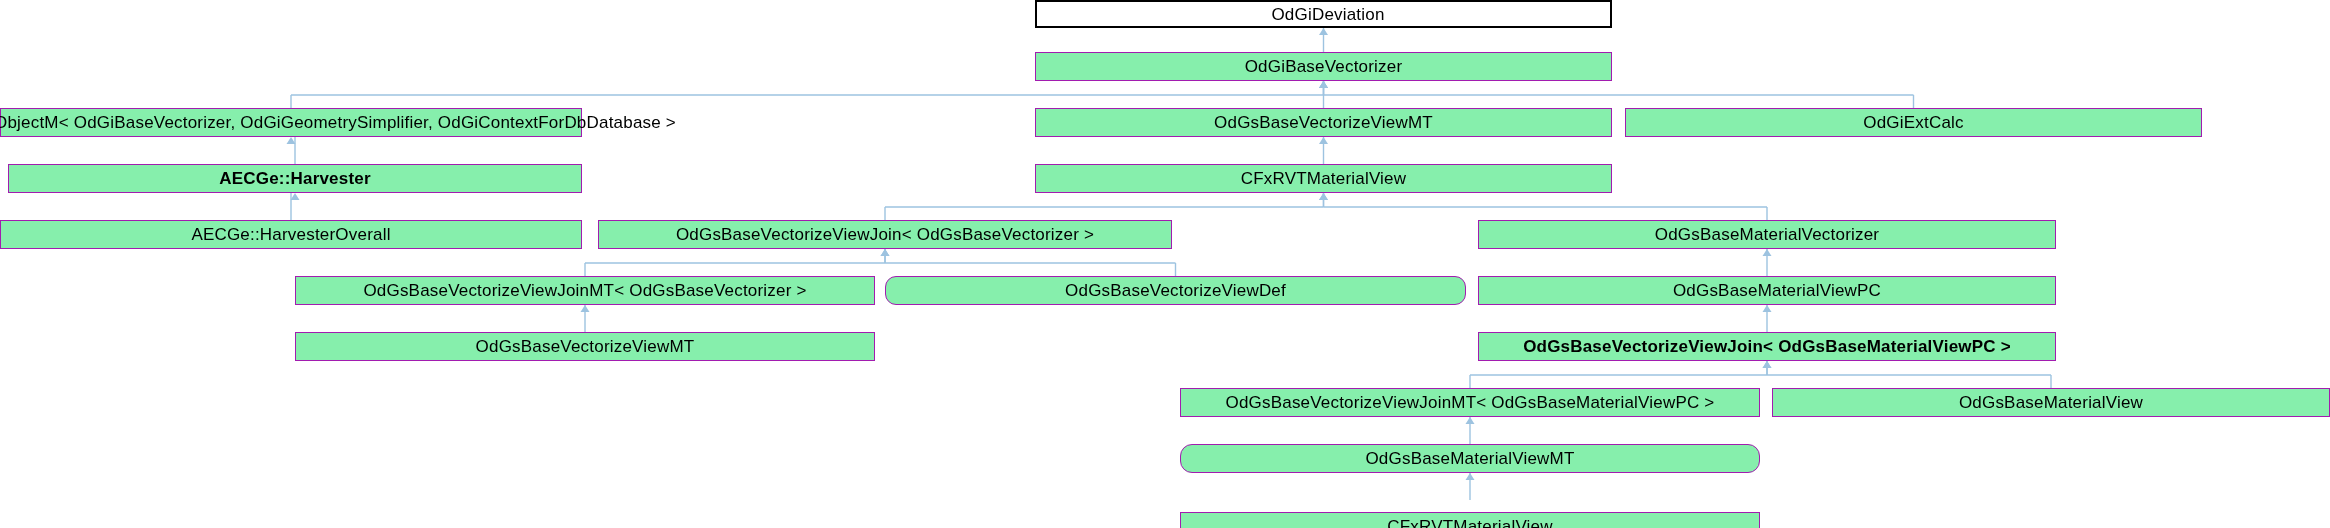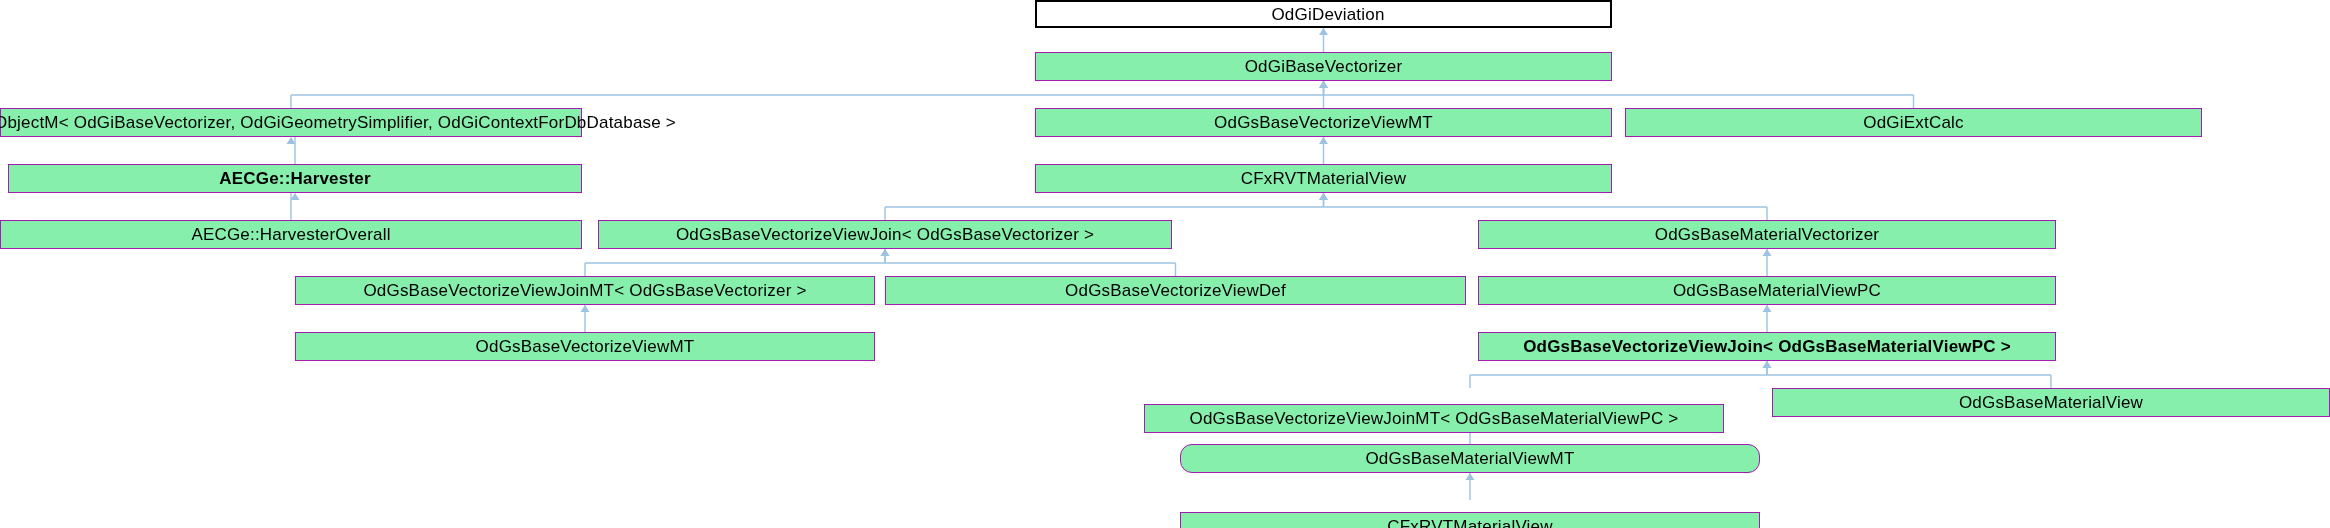--- a/index.html
+++ b/index.html
@@ -153,33 +153,33 @@
       </div>
       <div class="node" style="left: 598px; top: 220px; width: 574px; height: 29px;">
         <span class="node-label">OdGsBaseVectorizeViewJoin&lt; OdGsBaseVectorizer &gt;</span>
       </div>
       <div class="node" style="left: 1478px; top: 220px; width: 578px; height: 29px;">
         <span class="node-label">OdGsBaseMaterialVectorizer</span>
       </div>
       <div class="node" style="left: 295px; top: 276px; width: 580px; height: 29px;">
         <span class="node-label">OdGsBaseVectorizeViewJoinMT&lt; OdGsBaseVectorizer &gt;</span>
       </div>
-      <div class="node" style="left: 885px; top: 276px; width: 581px; height: 29px;">
+      <div class="node" style="left: 885px; top: 276px; width: 581px; height: 29px; border-radius: 11px;">
         <span class="node-label">OdGsBaseVectorizeViewDef</span>
       </div>
       <div class="node" style="left: 1478px; top: 276px; width: 578px; height: 29px; padding-left: 20px;">
         <span class="node-label">OdGsBaseMaterialViewPC</span>
       </div>
       <div class="node" style="left: 295px; top: 332px; width: 580px; height: 29px;">
         <span class="node-label">OdGsBaseVectorizeViewMT</span>
       </div>
       <div class="node" style="left: 1478px; top: 332px; width: 578px; height: 29px; font-weight: bold;">
         <span class="node-label">OdGsBaseVectorizeViewJoin&lt; OdGsBaseMaterialViewPC &gt;</span>
       </div>
-      <div class="node" style="left: 1144px; top: 388px; width: 580px; height: 29px; margin-top: 16px;">
+      <div class="node" style="left: 1180px; top: 388px; width: 580px; height: 29px;">
         <span class="node-label">OdGsBaseVectorizeViewJoinMT&lt; OdGsBaseMaterialViewPC &gt;</span>
       </div>
       <div class="node" style="left: 1772px; top: 388px; width: 558px; height: 29px;">
         <span class="node-label">OdGsBaseMaterialView</span>
       </div>
       <div class="node" style="left: 1180px; top: 444px; width: 580px; height: 29px; border-radius: 12px;">
         <span class="node-label">OdGsBaseMaterialViewMT</span>
       </div>
       <div class="node" style="left: 1180px; top: 500px; width: 580px; height: 28px; margin-top: 12px;">
         <span class="node-label">CFxRVTMaterialView</span>

